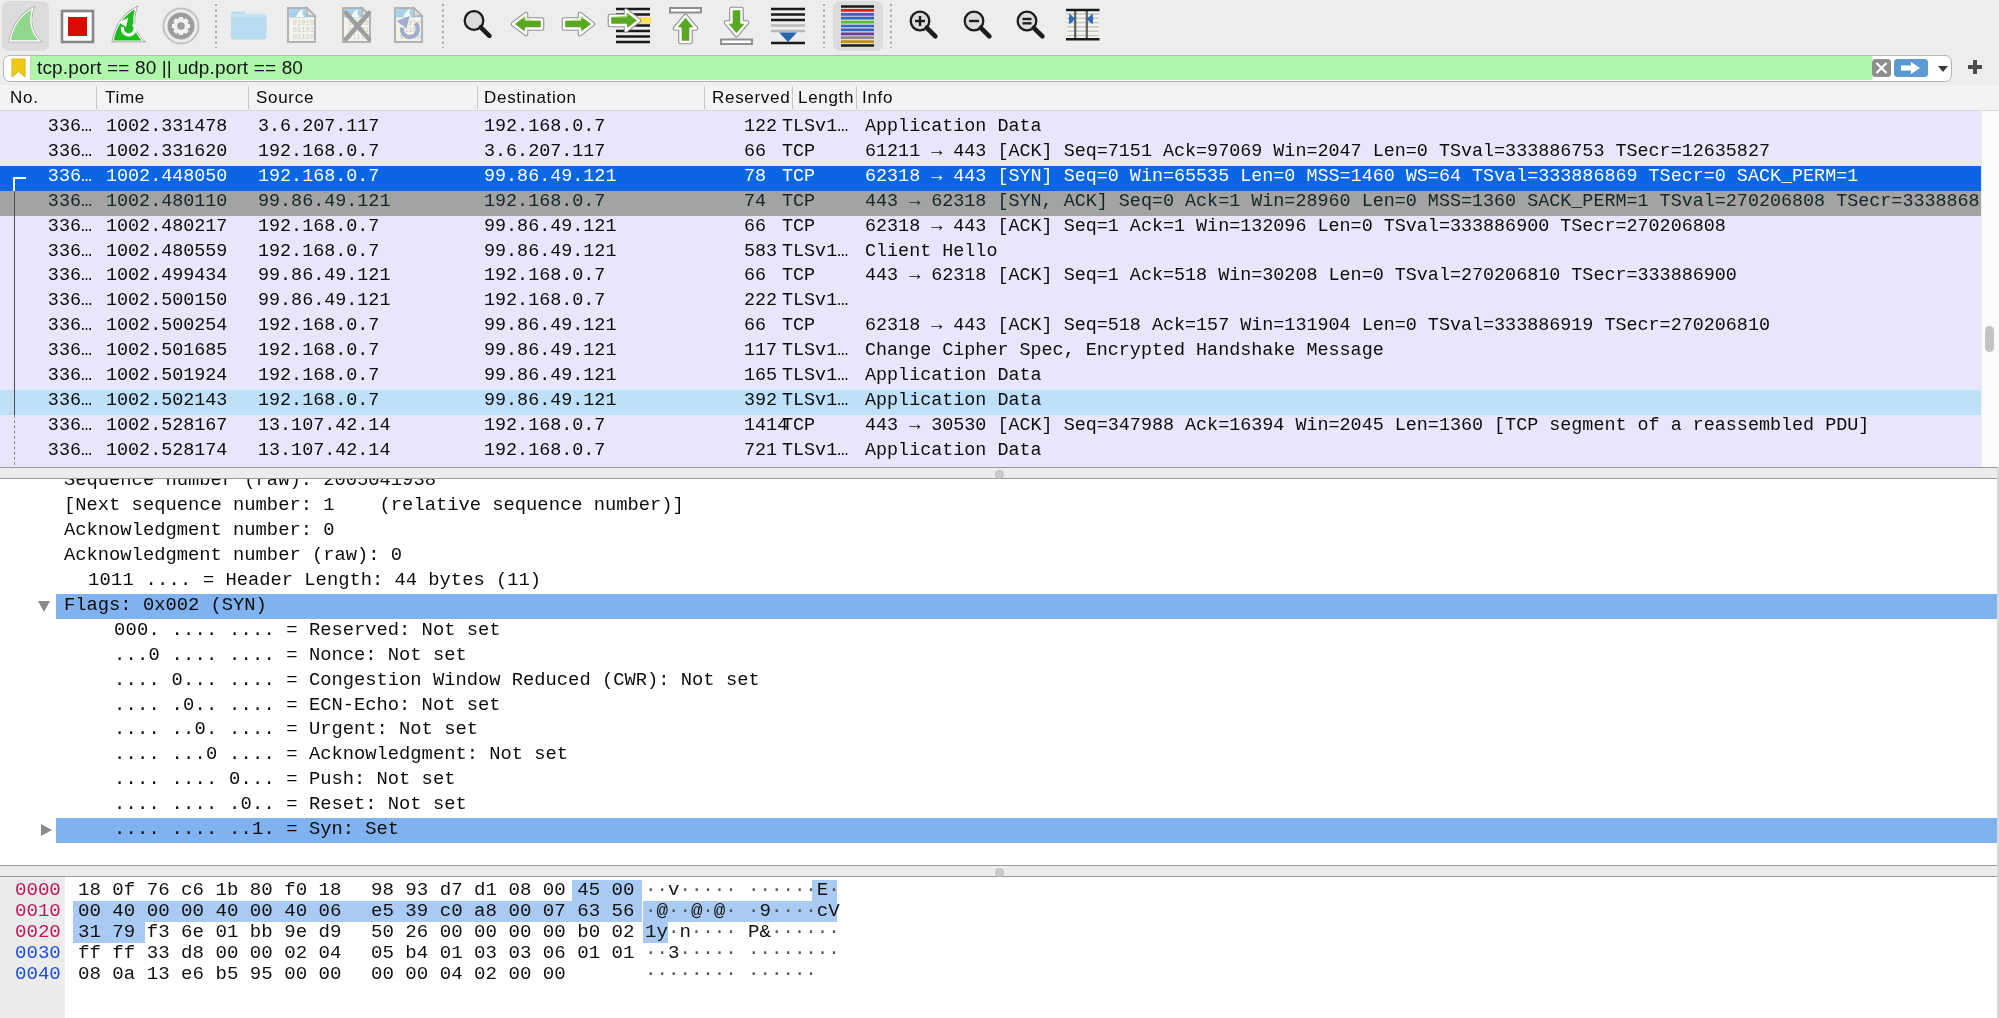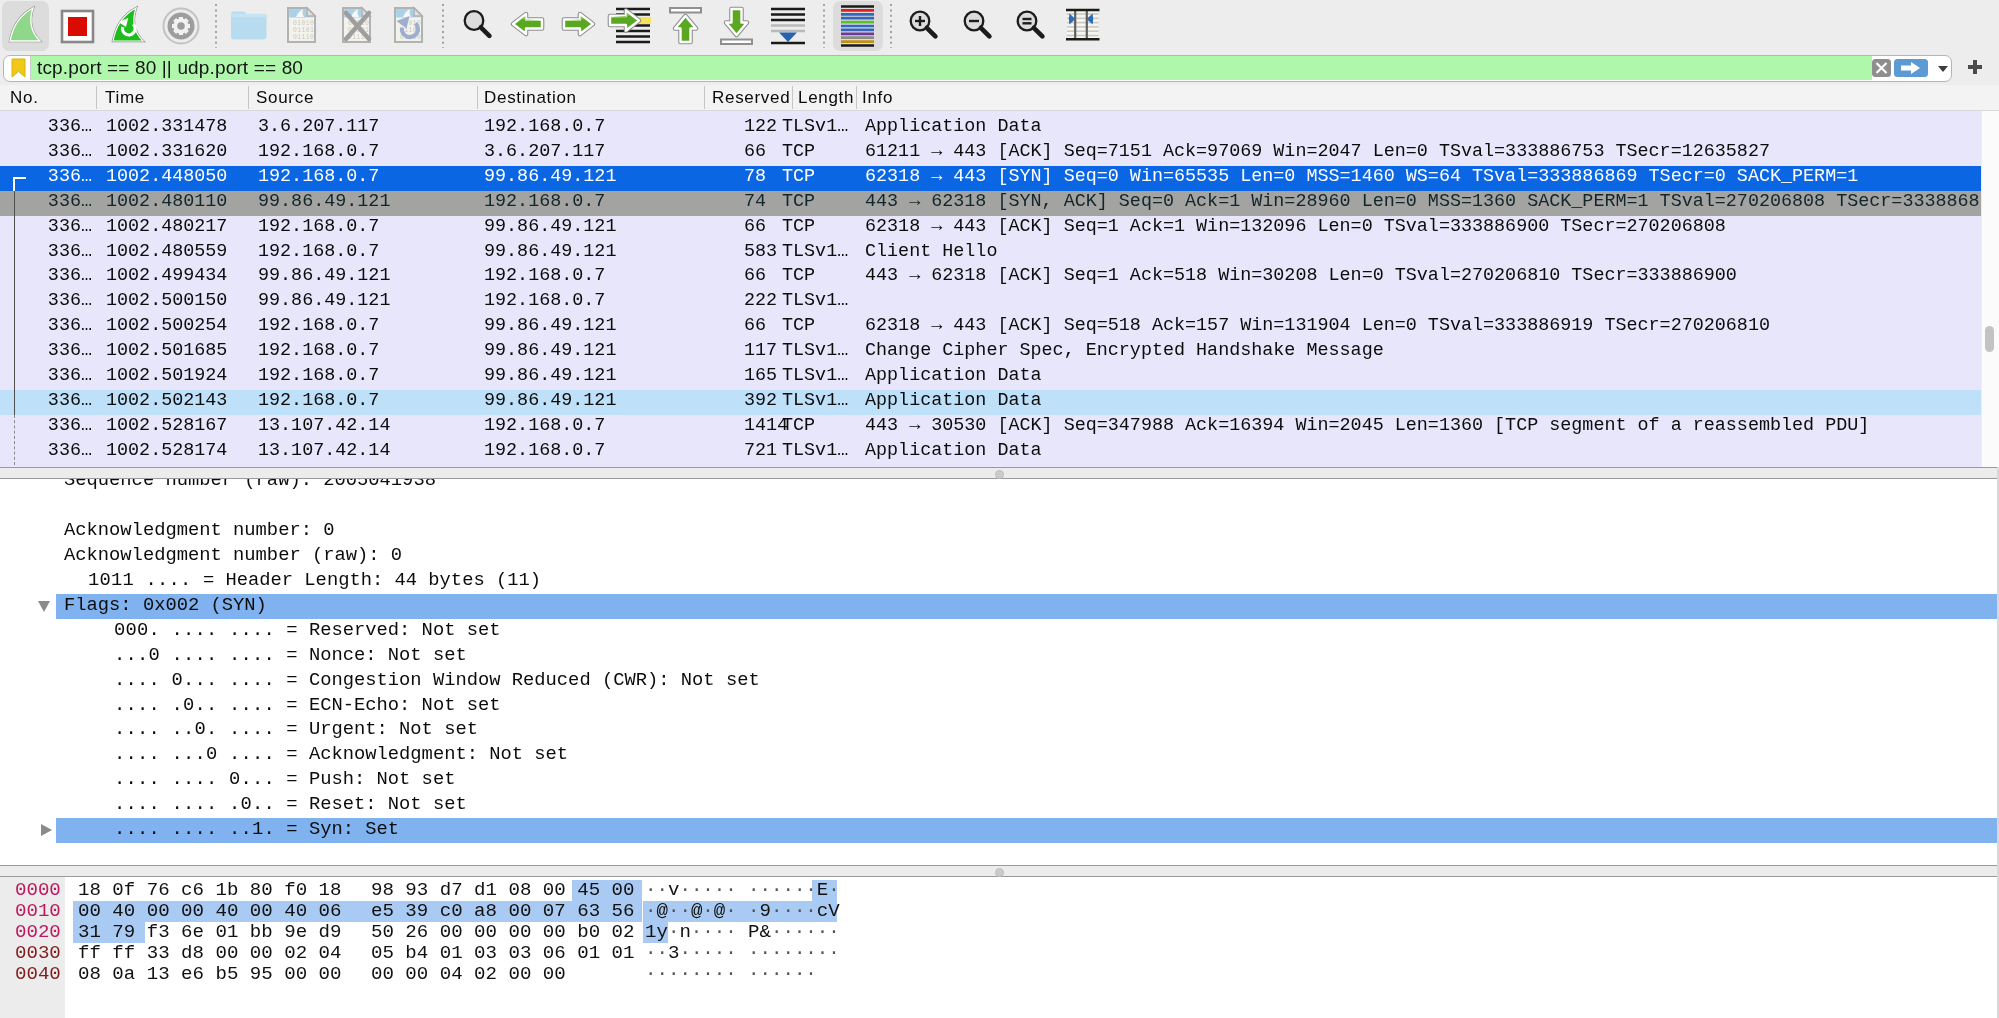--- a/index.html
+++ b/index.html
@@ -77,21 +77,21 @@
       border-top:6.6px solid transparent; border-bottom:6.6px solid transparent; border-left:11px solid #8a8a8a; }
 
   
   #hexpane { position:absolute; left:0; top:877px; width:1999px; height:141px; background:#ffffff;
      overflow:hidden; font-family:"Liberation Mono", monospace; font-size:19.1px; color:#111111; }
   #offstrip { position:absolute; left:0; top:0; width:65px; height:141px; background:#ececec; }
   .hxr { position:absolute; left:0; width:1999px; height:21.2px; line-height:21.2px; white-space:pre; }
   .hxr span { position:absolute; top:0; height:21.2px; }
   .off { left:15px; }
   .off.dk { color:#be185d; }
-  .off.lt { color:#7f1d1d; }
+  .off.lt { color:#1d4ed8; }
   .hxl { left:78px; }
   .hxr2 { left:371px; }
   .asl { left:645px; }
   .asr { left:748px; }
   .hxr i, .asl i, .asr i { font-style:normal; color:#545454; }
   .hexhl { position:absolute; height:21.2px; background:#a9caf2; }
 
   #rightedge { position:absolute; left:1997px; top:467px; width:2px; height:551px; background:#d8d8d8; }
 </style>
 </head>
@@ -349,20 +349,21 @@
   <div id="plsb">
       <div class="thumb"></div>
     </div>
 
   <div class="split" style="top:467px;height:12px;border-top:1px solid #9a9a9a;border-bottom:1px solid #9a9a9a">
     <div class="dimple" style="top:1.5px"></div>
   </div>
 
   <div id="details">
 <div class="dtr" style="top:-9.6px"><span style="left:64px">Sequence number (raw): 2005041938</span></div>
+<div class="dtr" style="top:15.3px"><span style="left:64px">[Next sequence number: 1    (relative sequence number)]</span></div>
 <div class="dtr" style="top:40.2px"><span style="left:64px">Acknowledgment number: 0</span></div>
 <div class="dtr" style="top:65.1px"><span style="left:64px">Acknowledgment number (raw): 0</span></div>
 <div class="dtr" style="top:90.0px"><span style="left:64px"><b>1011 .... </b>= Header Length: 44 bytes (11)</span></div>
 <div class="dtr" style="top:114.9px"><div class="dhl"></div><span style="left:64px">Flags: 0x002 (SYN)</span></div>
       <div class="tri-d" style="top:121.9px"></div>
 <div class="dtr" style="top:139.8px"><span style="left:90px"><b>000. .... .... </b>= Reserved: Not set</span></div>
 <div class="dtr" style="top:164.7px"><span style="left:90px"><b>...0 .... .... </b>= Nonce: Not set</span></div>
 <div class="dtr" style="top:189.6px"><span style="left:90px"><b>.... 0... .... </b>= Congestion Window Reduced (CWR): Not set</span></div>
 <div class="dtr" style="top:214.5px"><span style="left:90px"><b>.... .0.. .... </b>= ECN-Echo: Not set</span></div>
 <div class="dtr" style="top:239.4px"><span style="left:90px"><b>.... ..0. .... </b>= Urgent: Not set</span></div>

